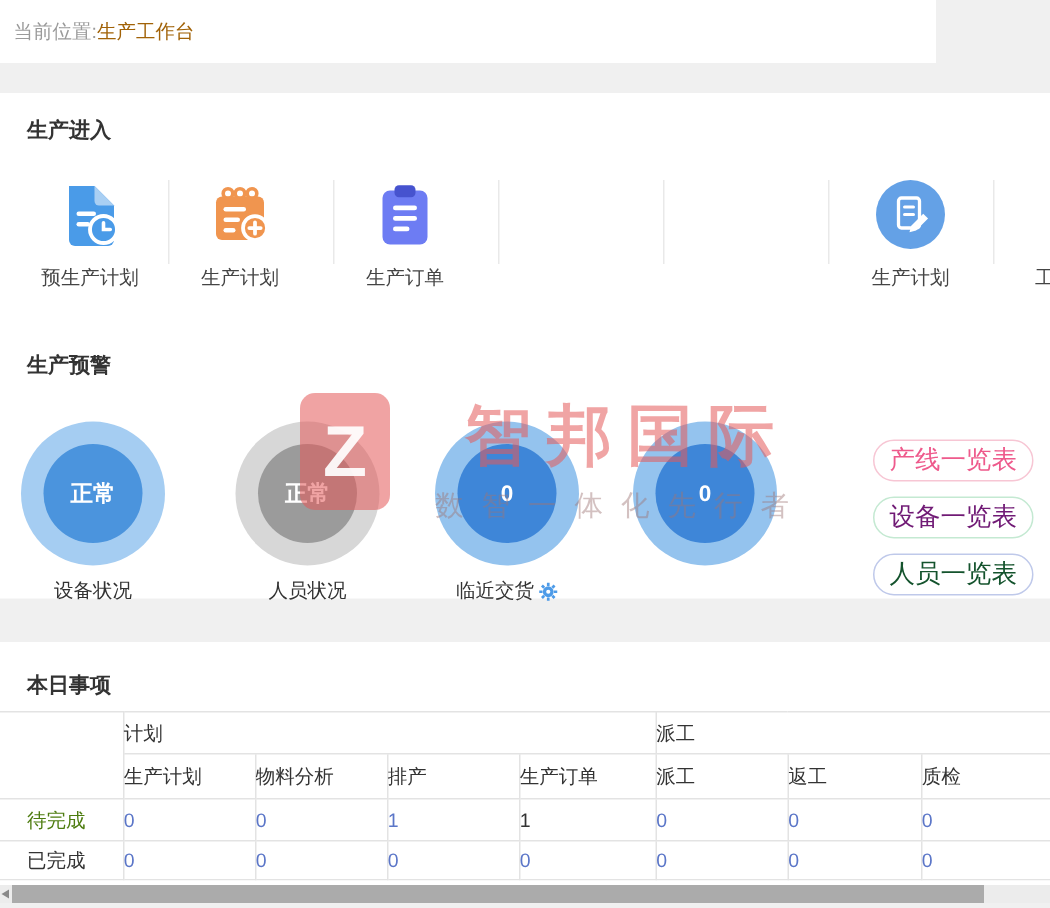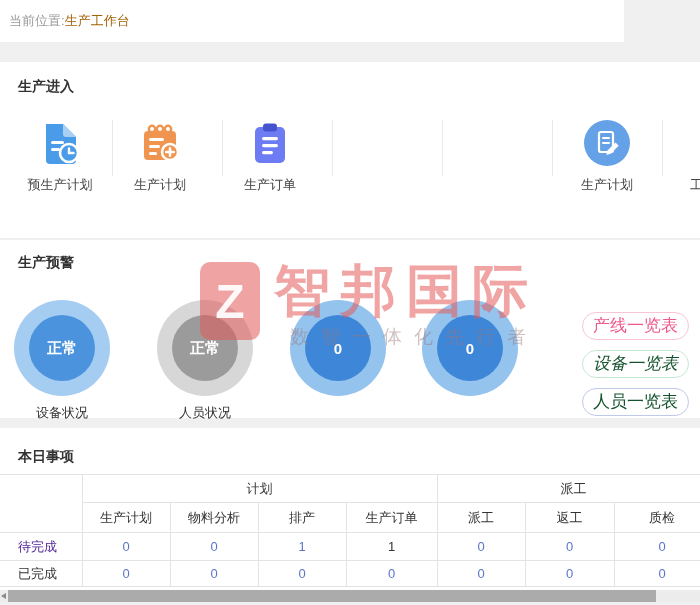--- a/index.html
+++ b/index.html
@@ -17,49 +17,49 @@
   .card h2 { position:absolute; left:18px; top:16px; font-size:14px; color:#333; font-weight:bold; }
 
   
   .entry { top:62px; height:176px; overflow:hidden;padding-left:44px; }
   .entry-item { position:absolute; top:58px; width:100px; text-align:center; cursor:pointer; }
   .entry-item .eicon { display:block; height:48px; }
   .entry-item .elabel { display:block; margin-top:8px; font-size:13px; color:#444; }
   .vdiv { position:absolute; top:58px; width:1px; height:56px; background:#e9e9e9; }
 
   
-  .warning { top:240px; height:178px; }
+  .warning { top:221px; height:178px; }
   .gauge { position:absolute; top:60px; width:96px; cursor:pointer; }
   .gouter { width:96px; height:96px; border-radius:50%; position:relative; }
   .ginner { position:absolute; left:15px; top:15px; width:66px; height:66px; border-radius:50%;
             display:flex; align-items:center; justify-content:center;
             color:#fff; font-size:15px; font-weight:bold; }
   .glabel { margin-top:8px; width:96px; display:flex; align-items:center; justify-content:center;
             gap:3px; font-size:13px; color:#333; white-space:nowrap; }
   .pill { position:absolute; left:582px; width:107px; height:28px; border-radius:14px;
           background:#fff; border:1px solid; font-size:17px; line-height:26px;
           text-align:center; cursor:pointer; }
 
   
   .watermark { position:absolute; left:200px; top:262px; z-index:40; pointer-events:none;
                display:flex; }
   .wm-logo { width:60px; height:78px; border-radius:10px; background:rgba(228,88,88,0.55);
              color:rgba(255,255,255,0.92); font-weight:bold; font-size:48px;
              display:flex; align-items:center; justify-content:center; }
   .wm-text { margin-left:14px; }
-  .wm-title { font-size:56px; font-weight:bold; letter-spacing:10px; line-height:58px;
-              color:rgba(228,90,90,0.55); white-space:nowrap; }
+  .wm-title { font-size:44px; font-weight:bold; letter-spacing:10px; line-height:58px;
+              color:rgba(228,90,90,0.55); white-space:nowrap;margin-left:36px; }
   .wm-sub { margin-top:4px; margin-left:16px; font-size:19px; letter-spacing:12px;
             color:rgba(158,118,118,0.45); white-space:nowrap; }
 
   
   .today { top:428px; height:174px; overflow:hidden; }
   .ttable-wrap { position:absolute; left:0; top:46px; width:700px; overflow:hidden; }
   table { border-collapse:collapse; table-layout:fixed; width:710px; font-size:13px; color:#333; }
-  td { border:1px solid #e3e3e3; text-align:center; }
+  td { border:1px solid #e3e3e3; }
   td.noleft { border-left:none; }
   tr.grp td { height:28px; }
   tr.sub td { height:30px; }
   tr.r1 td { height:28px; }
   tr.r2 td { height:26px; }
   td.rowlabel { text-align:left; padding-left:18px; }
   td.num { cursor:pointer; }
 
   
   .hscroll { position:absolute; left:0; top:162px; width:700px; height:12px; background:#ececec; }
@@ -180,32 +180,44 @@
           <span>人员状况</span>
         </div>
     </div>
 
     <div class="gauge" style="left:290px">
       <div class="gouter" style="background: rgb(148, 195, 238);">
         <div class="ginner" style="background: rgb(62, 134, 216);">
           <span>0</span>
         </div>
       </div>
+      <div class="glabel">
+        <span>临近交货</span>
+        <span style="display:inline-flex">
+          <svg width="13" height="13" viewBox="0 0 13 13">
+            <g stroke="#4d9be8" stroke-width="1.8">
+              <path d="M6.5 0.5 v2.2 M6.5 10.3 v2.2 M0.5 6.5 h2.2 M10.3 6.5 h2.2 M2.3 2.3 l1.5 1.5 M9.2 9.2 l1.5 1.5 M10.7 2.3 l-1.5 1.5 M3.8 9.2 l-1.5 1.5"></path>
+            </g>
+            <circle cx="6.5" cy="6.5" r="3.6" fill="#4d9be8"></circle>
+            <circle cx="6.5" cy="6.5" r="1.4" fill="#fff"></circle>
+          </svg>
+        </span>
+      </div>
     </div>
 
     <div class="gauge" style="left:422px">
       <div class="gouter" style="background: rgb(148, 195, 238);">
         <div class="ginner" style="background: rgb(62, 134, 216);">
           <span>0</span>
         </div>
       </div>
     </div>
 
     <div class="pill" style="top: 72px; color: rgb(238, 90, 140); border-color: rgb(247, 198, 212);">产线一览表</div>
-    <div class="pill" style="top: 110px; color: #14532d; border-color: rgb(196, 233, 210); font-style: italic;">设备一览表</div>
+    <div class="pill" style="top: 110px; color: #701a75; border-color: rgb(196, 233, 210);">设备一览表</div>
     <div class="pill" style="top: 148px; color: #14532d; border-color: rgb(191, 201, 234);">人员一览表</div>
   </section>
 
   <div class="watermark">
     <div class="wm-logo">Z</div>
     <div class="wm-text">
       <div class="wm-title">智邦国际</div>
       <div class="wm-sub">数智一体化先行者</div>
     </div>
   </div>
@@ -234,21 +246,21 @@
         <tr class="sub">
           <td>生产计划</td>
           <td>物料分析</td>
           <td>排产</td>
           <td>生产订单</td>
           <td>派工</td>
           <td>返工</td>
           <td>质检</td>
         </tr>
         <tr class="r1">
-          <td class="rowlabel noleft" style="color: #4c1d95;">待完成</td>
+          <td class="rowlabel noleft" style="color: #4d7c0f;">待完成</td>
           <td class="num" style="color: rgb(91, 118, 200);">0</td>
           <td class="num" style="color: rgb(91, 118, 200);">0</td>
           <td class="num" style="color: rgb(91, 118, 200);">1</td>
           <td class="num" style="color: rgb(51, 51, 51);">1</td>
           <td class="num" style="color: rgb(91, 118, 200);">0</td>
           <td class="num" style="color: rgb(91, 118, 200);">0</td>
           <td class="num" style="color: rgb(91, 118, 200);">0</td>
         </tr>
         <tr class="r2">
           <td class="rowlabel noleft" style="color: rgb(51, 51, 51);">已完成</td>

